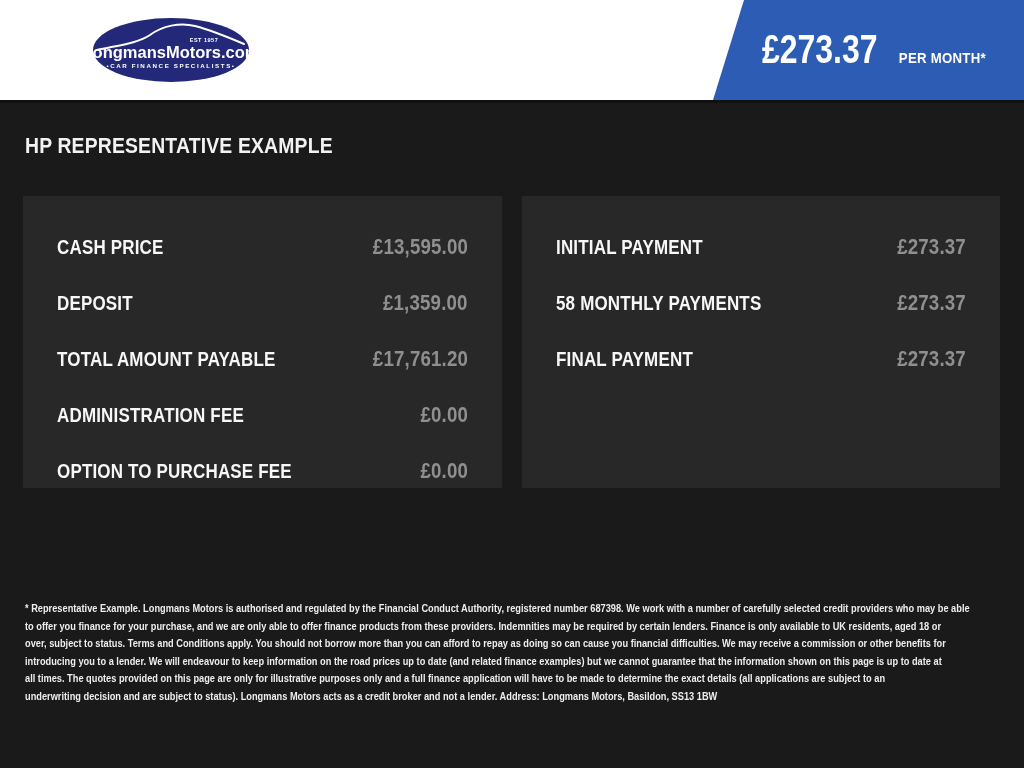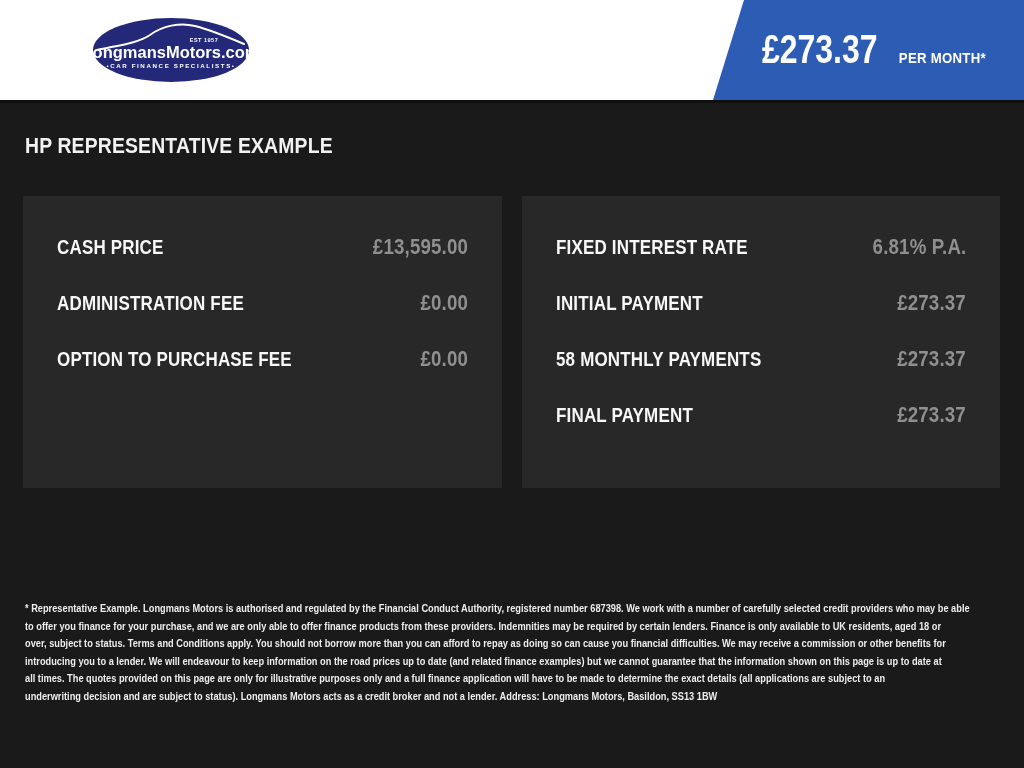--- a/index.html
+++ b/index.html
@@ -107,34 +107,38 @@
   <div class="main">
 
     <div class="title-text">HP REPRESENTATIVE EXAMPLE</div>
 
     <div class="panel panel-left">
       <div class="finance-row">
         <span class="finance-label">CASH PRICE</span>
         <span class="finance-value">£13,595.00</span>
       </div>
       <div class="finance-row">
+        <span class="finance-label">DEPOSIT</span>
+        <span class="finance-value">£1,359.00</span>
+      </div>
+      <div class="finance-row">
+        <span class="finance-label">TOTAL AMOUNT PAYABLE</span>
+        <span class="finance-value">£17,761.20</span>
+      </div>
+      <div class="finance-row">
         <span class="finance-label">ADMINISTRATION FEE</span>
         <span class="finance-value">£0.00</span>
       </div>
       <div class="finance-row">
         <span class="finance-label">OPTION TO PURCHASE FEE</span>
         <span class="finance-value">£0.00</span>
       </div>
     </div>
 
     <div class="panel panel-right">
-      <div class="finance-row">
-        <span class="finance-label">FIXED INTEREST RATE</span>
-        <span class="finance-value">6.81% P.A.</span>
-      </div>
       <div class="finance-row">
         <span class="finance-label">INITIAL PAYMENT</span>
         <span class="finance-value">£273.37</span>
       </div>
       <div class="finance-row">
         <span class="finance-label">58 MONTHLY PAYMENTS</span>
         <span class="finance-value">£273.37</span>
       </div>
       <div class="finance-row">
         <span class="finance-label">FINAL PAYMENT</span>

